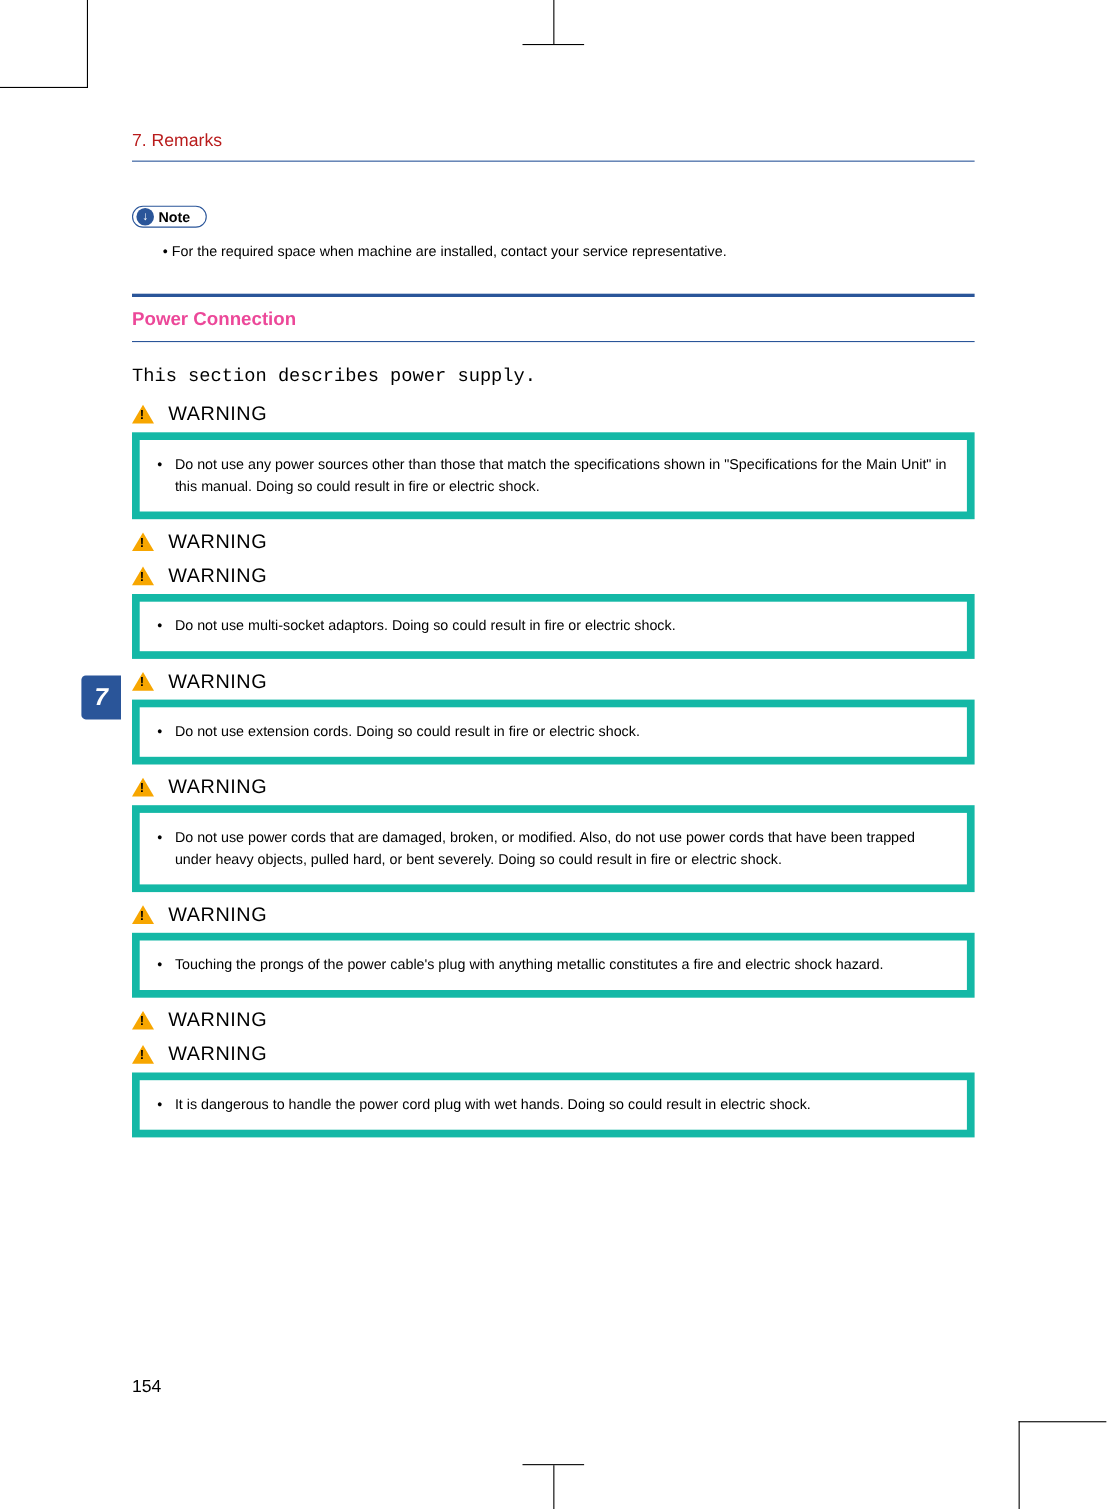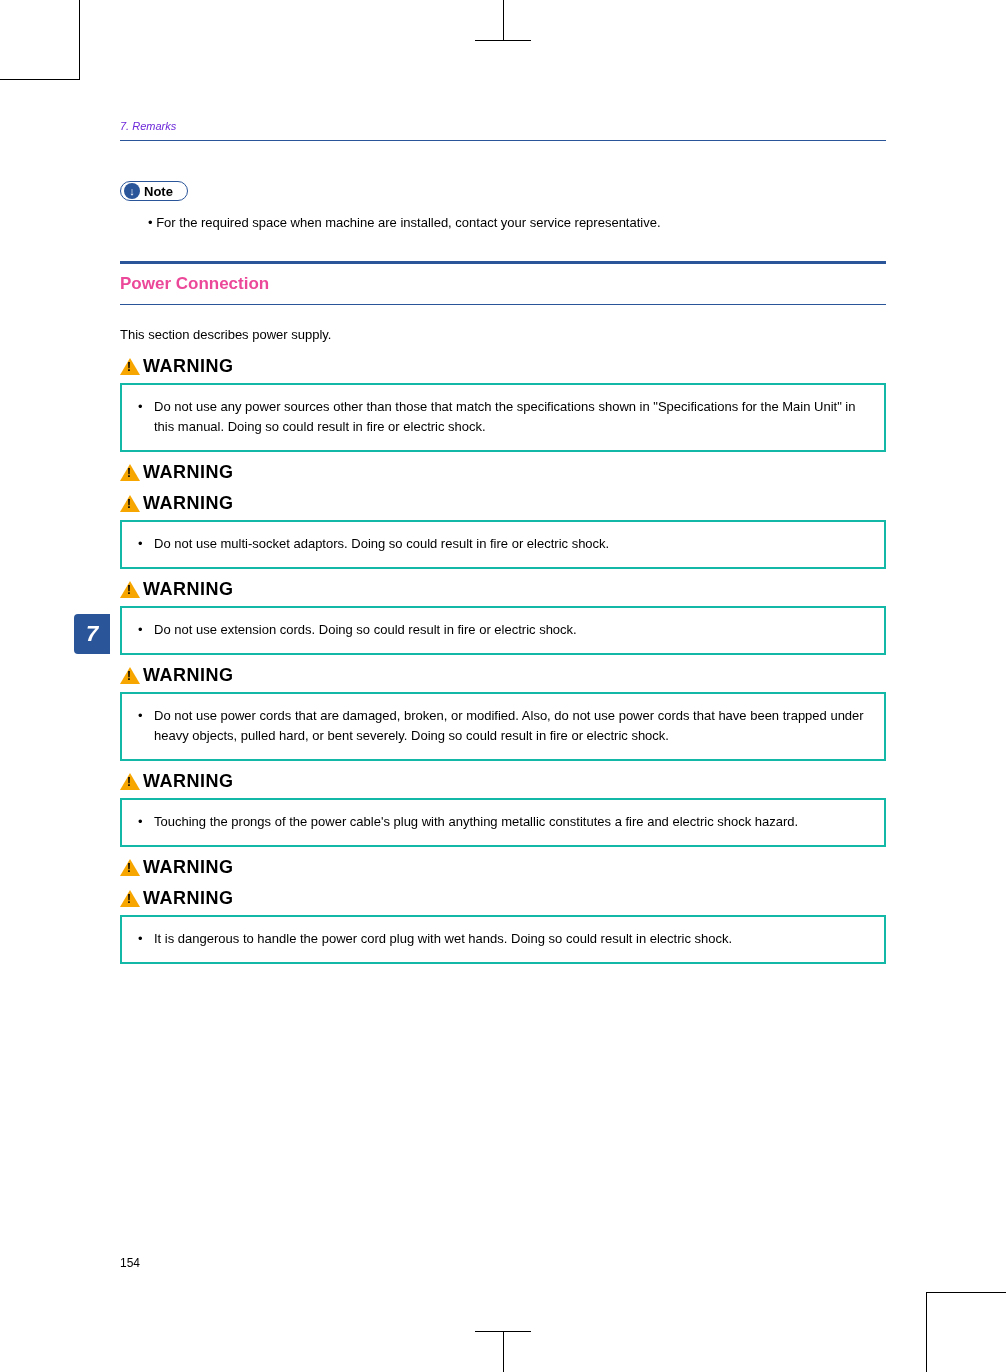--- a/index.html
+++ b/index.html
@@ -14,21 +14,21 @@
     .crop-top-left { position: absolute; top: 0; left: 0; width: 80px; height: 80px; border-right: 1px solid #000; border-bottom: 1px solid #000; }
     .crop-top-left::before { content: ''; position: absolute; left: -10px; top: 75px; width: 100px; height: 1px; }
     .crop-top-center { position: absolute; top: 0; left: 50%; transform: translateX(-50%); width: 40px; height: 40px; }
     .crop-top-center::before { content: ''; position: absolute; left: 20px; top: -8px; width: 1px; height: 48px; background: #000; }
     .crop-top-center::after { content: ''; position: absolute; left: -8px; top: 40px; width: 56px; height: 1px; background: #000; }
     .crop-bottom-center { position: absolute; bottom: 0; left: 50%; transform: translateX(-50%); width: 40px; height: 40px; }
     .crop-bottom-center::before { content: ''; position: absolute; left: 20px; bottom: -8px; width: 1px; height: 48px; background: #000; }
     .crop-bottom-center::after { content: ''; position: absolute; left: -8px; bottom: 40px; width: 56px; height: 1px; background: #000; }
     .crop-bottom-right { position: absolute; bottom: 0; right: 0; width: 80px; height: 80px; border-left: 1px solid #000; border-top: 1px solid #000; }
     .page { position: absolute; top: 120px; left: 120px; right: 120px; bottom: 120px; }
-    .header-text { font-size: 11px; color: #6d28d9; margin-bottom: 8px; font-style: italic; }
+    .header-text { font-size: 16px; color: #b91c1c; margin-bottom: 8px; }
     .header-line { height: 1px; background: #2a5599; margin-bottom: 40px; }
     .note-badge {
       display: inline-flex;
       align-items: center;
       border: 1.5px solid #2a5599;
       border-radius: 12px;
       padding: 1px 14px 1px 3px;
       font-size: 13px;
       font-weight: bold;
       color: #000;
@@ -42,27 +42,27 @@
     .note-bullet { font-size: 13px; margin-left: 28px; margin-bottom: 28px; line-height: 1.5; }
     .section-title {
       border-top: 3px solid #2a5599;
       border-bottom: 1px solid #2a5599;
       padding: 10px 0;
       font-size: 17px;
       font-weight: bold;
       color: #ec4899;
       margin-bottom: 22px;
     }
-    .section-intro { font-size: 13px; margin-bottom: 14px; }
+    .section-intro { font-size: 17px; margin-bottom: 14px; font-family: Liberation Mono, monospace; }
     .warning-label {
       display: flex;
       align-items: center;
-      gap: 1px;
+      gap: 11px;
       font-size: 18px;
-      font-weight: 700;
+      font-weight: 400;
       letter-spacing: 0.5px;
       margin-bottom: 6px;
       margin-top: 10px;
     }
     .warning-triangle {
       width: 0; height: 0;
       border-left: 10px solid transparent;
       border-right: 10px solid transparent;
       border-bottom: 17px solid #f7a600;
       position: relative;
@@ -71,21 +71,21 @@
     .warning-triangle::after {
       content: '!';
       position: absolute;
       left: -3px;
       top: 2px;
       font-size: 12px;
       font-weight: bold;
       color: #000;
     }
     .warning-box {
-      border: 2px solid #14b8a6;
+      border: 7px solid #14b8a6;
       padding: 12px 16px 12px 16px;
       font-size: 13px;
       line-height: 1.6;
       margin-bottom: 2px;
     }
     .warning-box ul { list-style: none; }
     .warning-box li { position: relative; padding-left: 16px; }
     .warning-box li::before { content: '•'; position: absolute; left: 0; top: 0; }
     .chapter-tab {
       position: absolute;
@@ -96,21 +96,21 @@
       background: #2a5599;
       border-radius: 4px 0 0 4px;
       color: #fff;
       font-size: 22px;
       font-weight: bold;
       font-style: italic;
       display: flex;
       align-items: center;
       justify-content: center;
     }
-    .page-number { position: absolute; bottom: -18px; left: 0; font-size: 12px; margin-top: 45px; }
+    .page-number { position: absolute; bottom: -18px; left: 0; font-size: 16px; margin-top: 45px; }
   </style>
 </head>
 <body>
 
 <div class="crop-top-left"></div>
 <div class="crop-top-center"></div>
 <div class="crop-bottom-center"></div>
 <div class="crop-bottom-right"></div>
 
 <div class="page">

